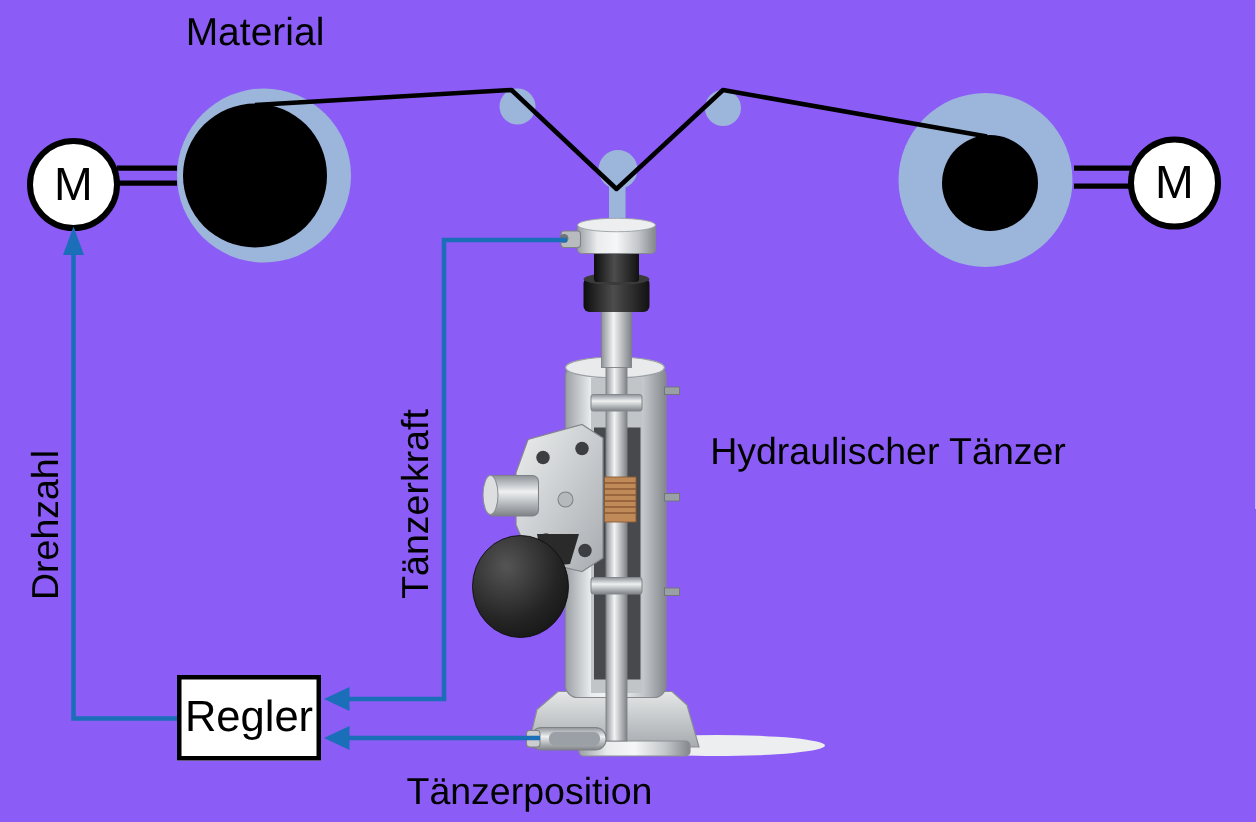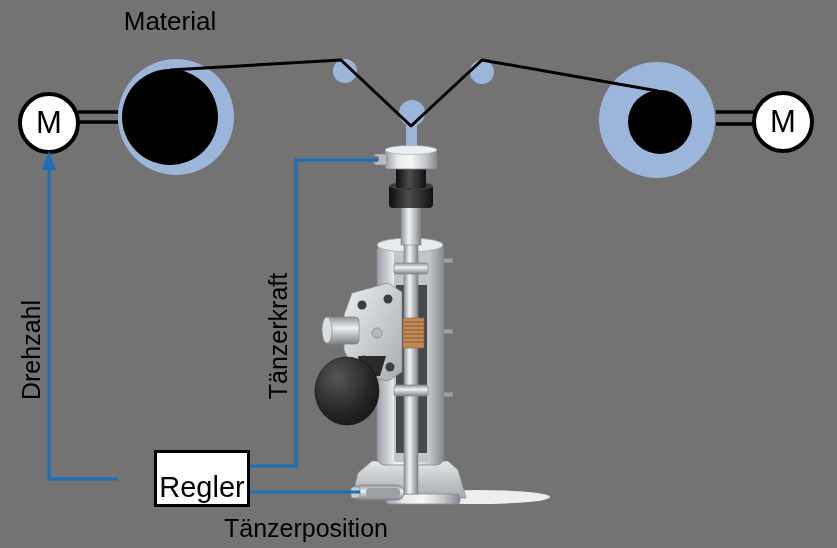--- a/index.html
+++ b/index.html
@@ -1,20 +1,20 @@
 <!DOCTYPE html>
 <html><head>
 <meta charset="utf-8">
 <style>
   html, body { margin: 0; padding: 0; background: #ffffff; }
   .stage {
     position: relative;
     width: 837px;
     height: 548px;
-    background: #737373;
+    background: #8b5cf6;
     font-family: "Liberation Sans", sans-serif;
     color: #000;
     overflow: hidden;
   }
   .stage svg { position: absolute; left: 0; top: 0; }
   .lbl { position: absolute; white-space: nowrap; }
   .lbl.center { text-align: center; }
   .top-label { font-size: 26px; }
   .motor-label {
     font-size: 31px;
@@ -33,25 +33,24 @@
     font-size: 25px;
     line-height: 30px;
   }
   .controller-box {
     position: absolute;
     left: 118px; top: 450px;
     width: 96px; height: 57px;
     border: 3px solid #000;
     box-sizing: border-box;
     background: #ffffff;
-    display: flex; align-items: flex-end; justify-content: center;
+    display: flex; align-items: center; justify-content: center;
     font-size: 29px;
-    margin-left: 36px;
-  }
-  .pos-label { font-size: 25px; }
+  }
+  .pos-label { font-size: 25px; margin-left: 47px; }
 </style>
 </head>
 <body>
 
 <div class="stage">
 
   <svg width="837" height="548" viewBox="0 0 837 548">
     <defs>
       <linearGradient id="silvH" x1="0" y1="0" x2="1" y2="0">
         <stop offset="0" stop-color="#9ba0a5"></stop>
@@ -190,20 +189,21 @@
   </svg>
 
   <div class="lbl center top-label" style="left:100px; top:6px; width:140px;">Material</div>
 
 
   <div class="lbl motor-label" style="left:29px; top:102px;">M</div>
 
   <div class="lbl motor-label" style="left:763px; top:101px;">M</div>
 
   <div class="device-title">
+    <div>Hydraulischer Tänzer</div>
   </div>
 
   <div class="lbl vert-label" style="left:31px; top:350px;">Drehzahl</div>
 
   <div class="lbl vert-label" style="left:278px; top:336px;">Tänzerkraft</div>
 
   <div class="controller-box">
     <span>Regler</span>
   </div>
 

